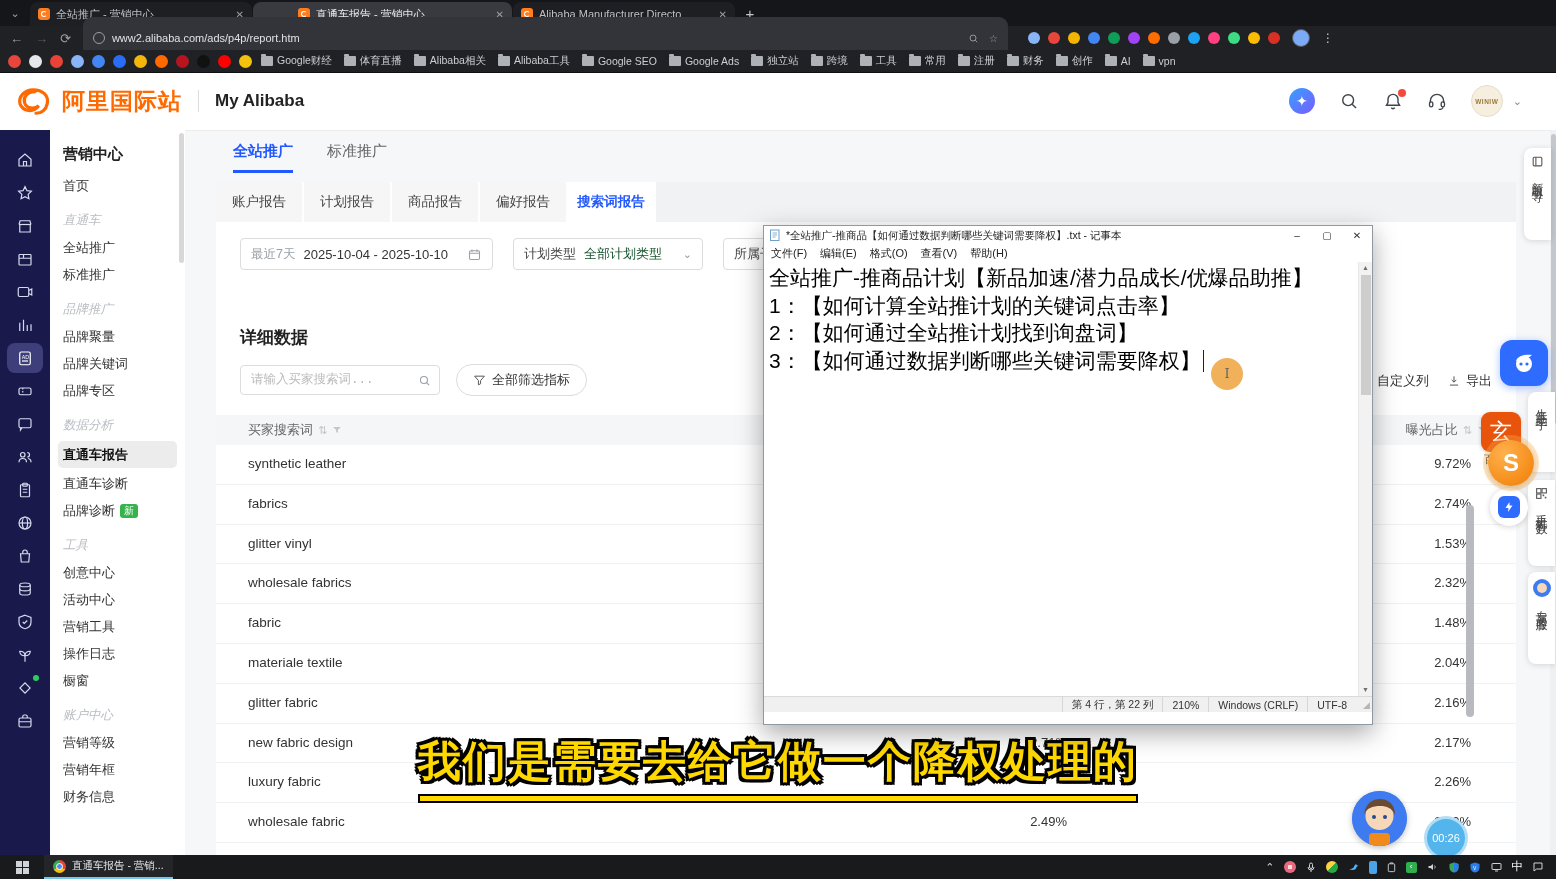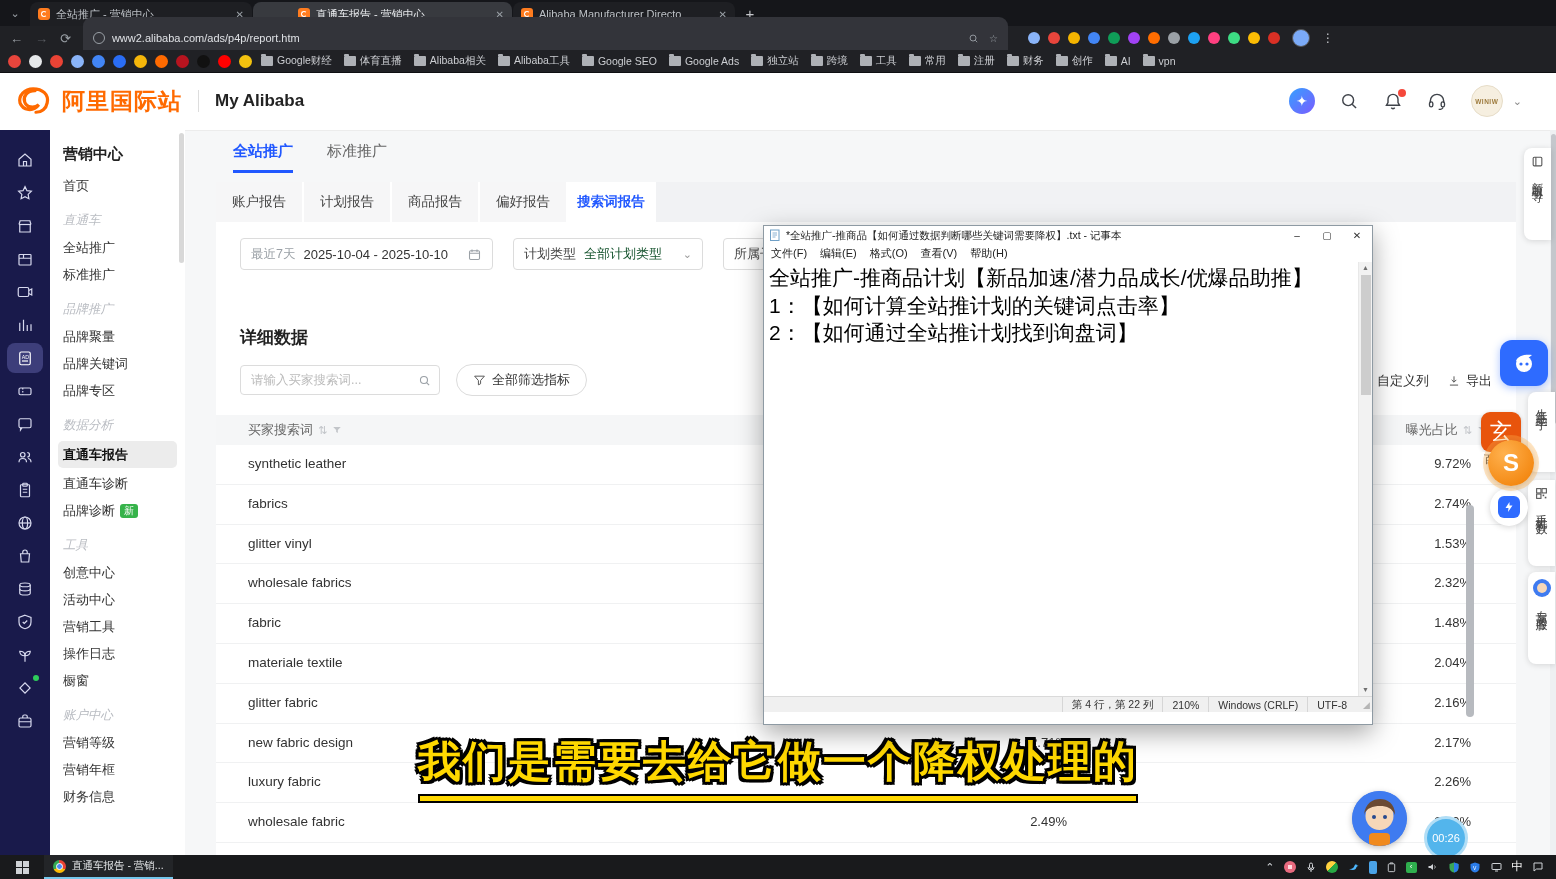--- a/index.html
+++ b/index.html
@@ -28,21 +28,21 @@
   .profchip{width:16px;height:16px;border-radius:50%;background:#7baaf7;border:1px solid #555;}
   .morev{color:#c6c8cc;font-size:12px;}
   .bookmarks{position:absolute;top:50px;left:0;right:0;height:22px;background:#202125;border-bottom:1px solid #0e0f12;
     display:flex;align-items:center;gap:9px;padding:0 8px;z-index:5;}
   .bdot{width:13px;height:13px;border-radius:50%;flex:0 0 auto;}
   .bmk{display:flex;align-items:center;gap:4px;color:#ccced2;font-size:10.5px;white-space:nowrap;}
   .folder{width:12px;height:10px;position:relative;background:#aeb1b6;border-radius:1px;}
   .folder::before{content:"";position:absolute;top:-2px;left:0;width:5px;height:2px;background:#aeb1b6;border-radius:1px 1px 0 0;}
   
   .appheader{position:absolute;top:72px;left:0;right:0;height:58px;background:#fff;border-bottom:1px solid #ececec;display:flex;align-items:center;z-index:4;}
-  .logowrap{display:flex;align-items:flex-start;gap:8px;margin-left:16px;}
+  .logowrap{display:flex;align-items:flex-end;gap:8px;margin-left:16px;}
   .brandtxt{color:#ff6a00;font-size:23px;font-weight:bold;letter-spacing:1px;}
   .hsep{width:1px;height:22px;background:#ddd;margin:0 16px;}
   .mytitle{font-size:17px;color:#222;font-weight:bold;}
   .hright{position:absolute;right:34px;top:0;height:58px;display:flex;align-items:center;gap:24px;}
   .coin{width:26px;height:26px;border-radius:50%;background:linear-gradient(135deg,#36a0ff,#7a5cff);color:#fff;font-size:14px;
     display:flex;align-items:center;justify-content:center;}
   .hicon{position:relative;display:flex;}
   .reddot{position:absolute;top:-2px;right:-3px;width:8px;height:8px;border-radius:50%;background:#f5483b;}
   .uavatar{width:30px;height:30px;border-radius:50%;background:#f6efe0;border:1px solid #e7ddc8;display:flex;align-items:center;justify-content:center;
     color:#9c7a3c;font-size:6.5px;font-weight:bold;letter-spacing:.5px;}
@@ -77,21 +77,21 @@
   .frange{color:#333;}
   .datebox svg{margin-left:auto;}
   .selbox{width:190px;}
   .flabel{color:#444;}
   .fvalue{color:#14532d;}
   .fchev{margin-left:auto;color:#999;font-size:11px;}
   .scopebox{width:120px;overflow:hidden;}
   .sectitle{position:absolute;top:104px;left:24px;font-size:17px;font-weight:bold;color:#222;}
   .searchrow{position:absolute;top:142px;left:24px;display:flex;gap:16px;align-items:center;}
   .sinput{width:200px;height:30px;border:1px solid #dcdcdc;border-radius:4px;display:flex;align-items:center;padding:0 8px;box-sizing:border-box;gap:6px;background:#fff;}
-  .sinput input{border:0;outline:none;flex:1;font-size:12.5px;color:#333;font-family:Liberation Sans, sans-serif;background:transparent;min-width:0;}
+  .sinput input{border:0;outline:none;flex:1;font-size:12.5px;color:#333;font-family:Liberation Mono, monospace;background:transparent;min-width:0;}
   .sinput input::placeholder{color:#bbb;}
   .fpill{height:30px;border:1px solid #dcdcdc;border-radius:16px;display:flex;align-items:center;gap:6px;padding:0 16px;font-size:13px;color:#333;background:#fff;}
   .tabletools{position:absolute;top:150px;right:24px;display:flex;align-items:center;gap:18px;font-size:13px;color:#333;}
   .ttool{display:flex;align-items:center;gap:5px;}
   .thead{position:absolute;top:193px;left:0;right:0;height:30px;background:#f5f6f7;font-size:13px;color:#666;}
   .th-term{position:absolute;left:32px;top:0;height:30px;display:flex;align-items:center;gap:5px;}
   .th-exp{position:absolute;left:1035px;width:236px;top:0;height:30px;display:flex;align-items:center;justify-content:flex-end;gap:5px;}
   .sortg{color:#c2c5c9;font-size:11px;}
   .rows{position:absolute;top:223px;left:0;right:0;bottom:0;overflow:hidden;}
   .trow{position:relative;height:38.8px;border-bottom:1px solid #f0f1f2;font-size:13.5px;color:#333;}
@@ -795,20 +795,21 @@
     <span class="np-menu-item">文件(F)</span>
         <span class="np-menu-item">编辑(E)</span>
         <span class="np-menu-item">格式(O)</span>
         <span class="np-menu-item">查看(V)</span>
         <span class="np-menu-item">帮助(H)</span>
       </div>
     <div class="np-editor">
       <div class="nline"><span>全站推广-推商品计划【新品加速/潜力品成长/优爆品助推】</span></div>
       <div class="nline"><span>1：【如何计算全站推计划的关键词点击率】</span></div>
       <div class="nline"><span>2：【如何通过全站推计划找到询盘词】</span></div>
+      <div class="nline"><span>3：【如何通过数据判断哪些关键词需要降权】</span><span class="caret"></span><span class="click-ind">I</span></div>
     </div>
     <div class="np-vscroll">
       <span class="ar arup">▲</span>
       <span class="vthumb"></span>
       <span class="ar ardn">▼</span>
     </div>
     <div class="np-hscroll">
       <span class="ar arl">◀</span>
       <span class="hthumb"></span>
       <span class="ar arr">▶</span>

